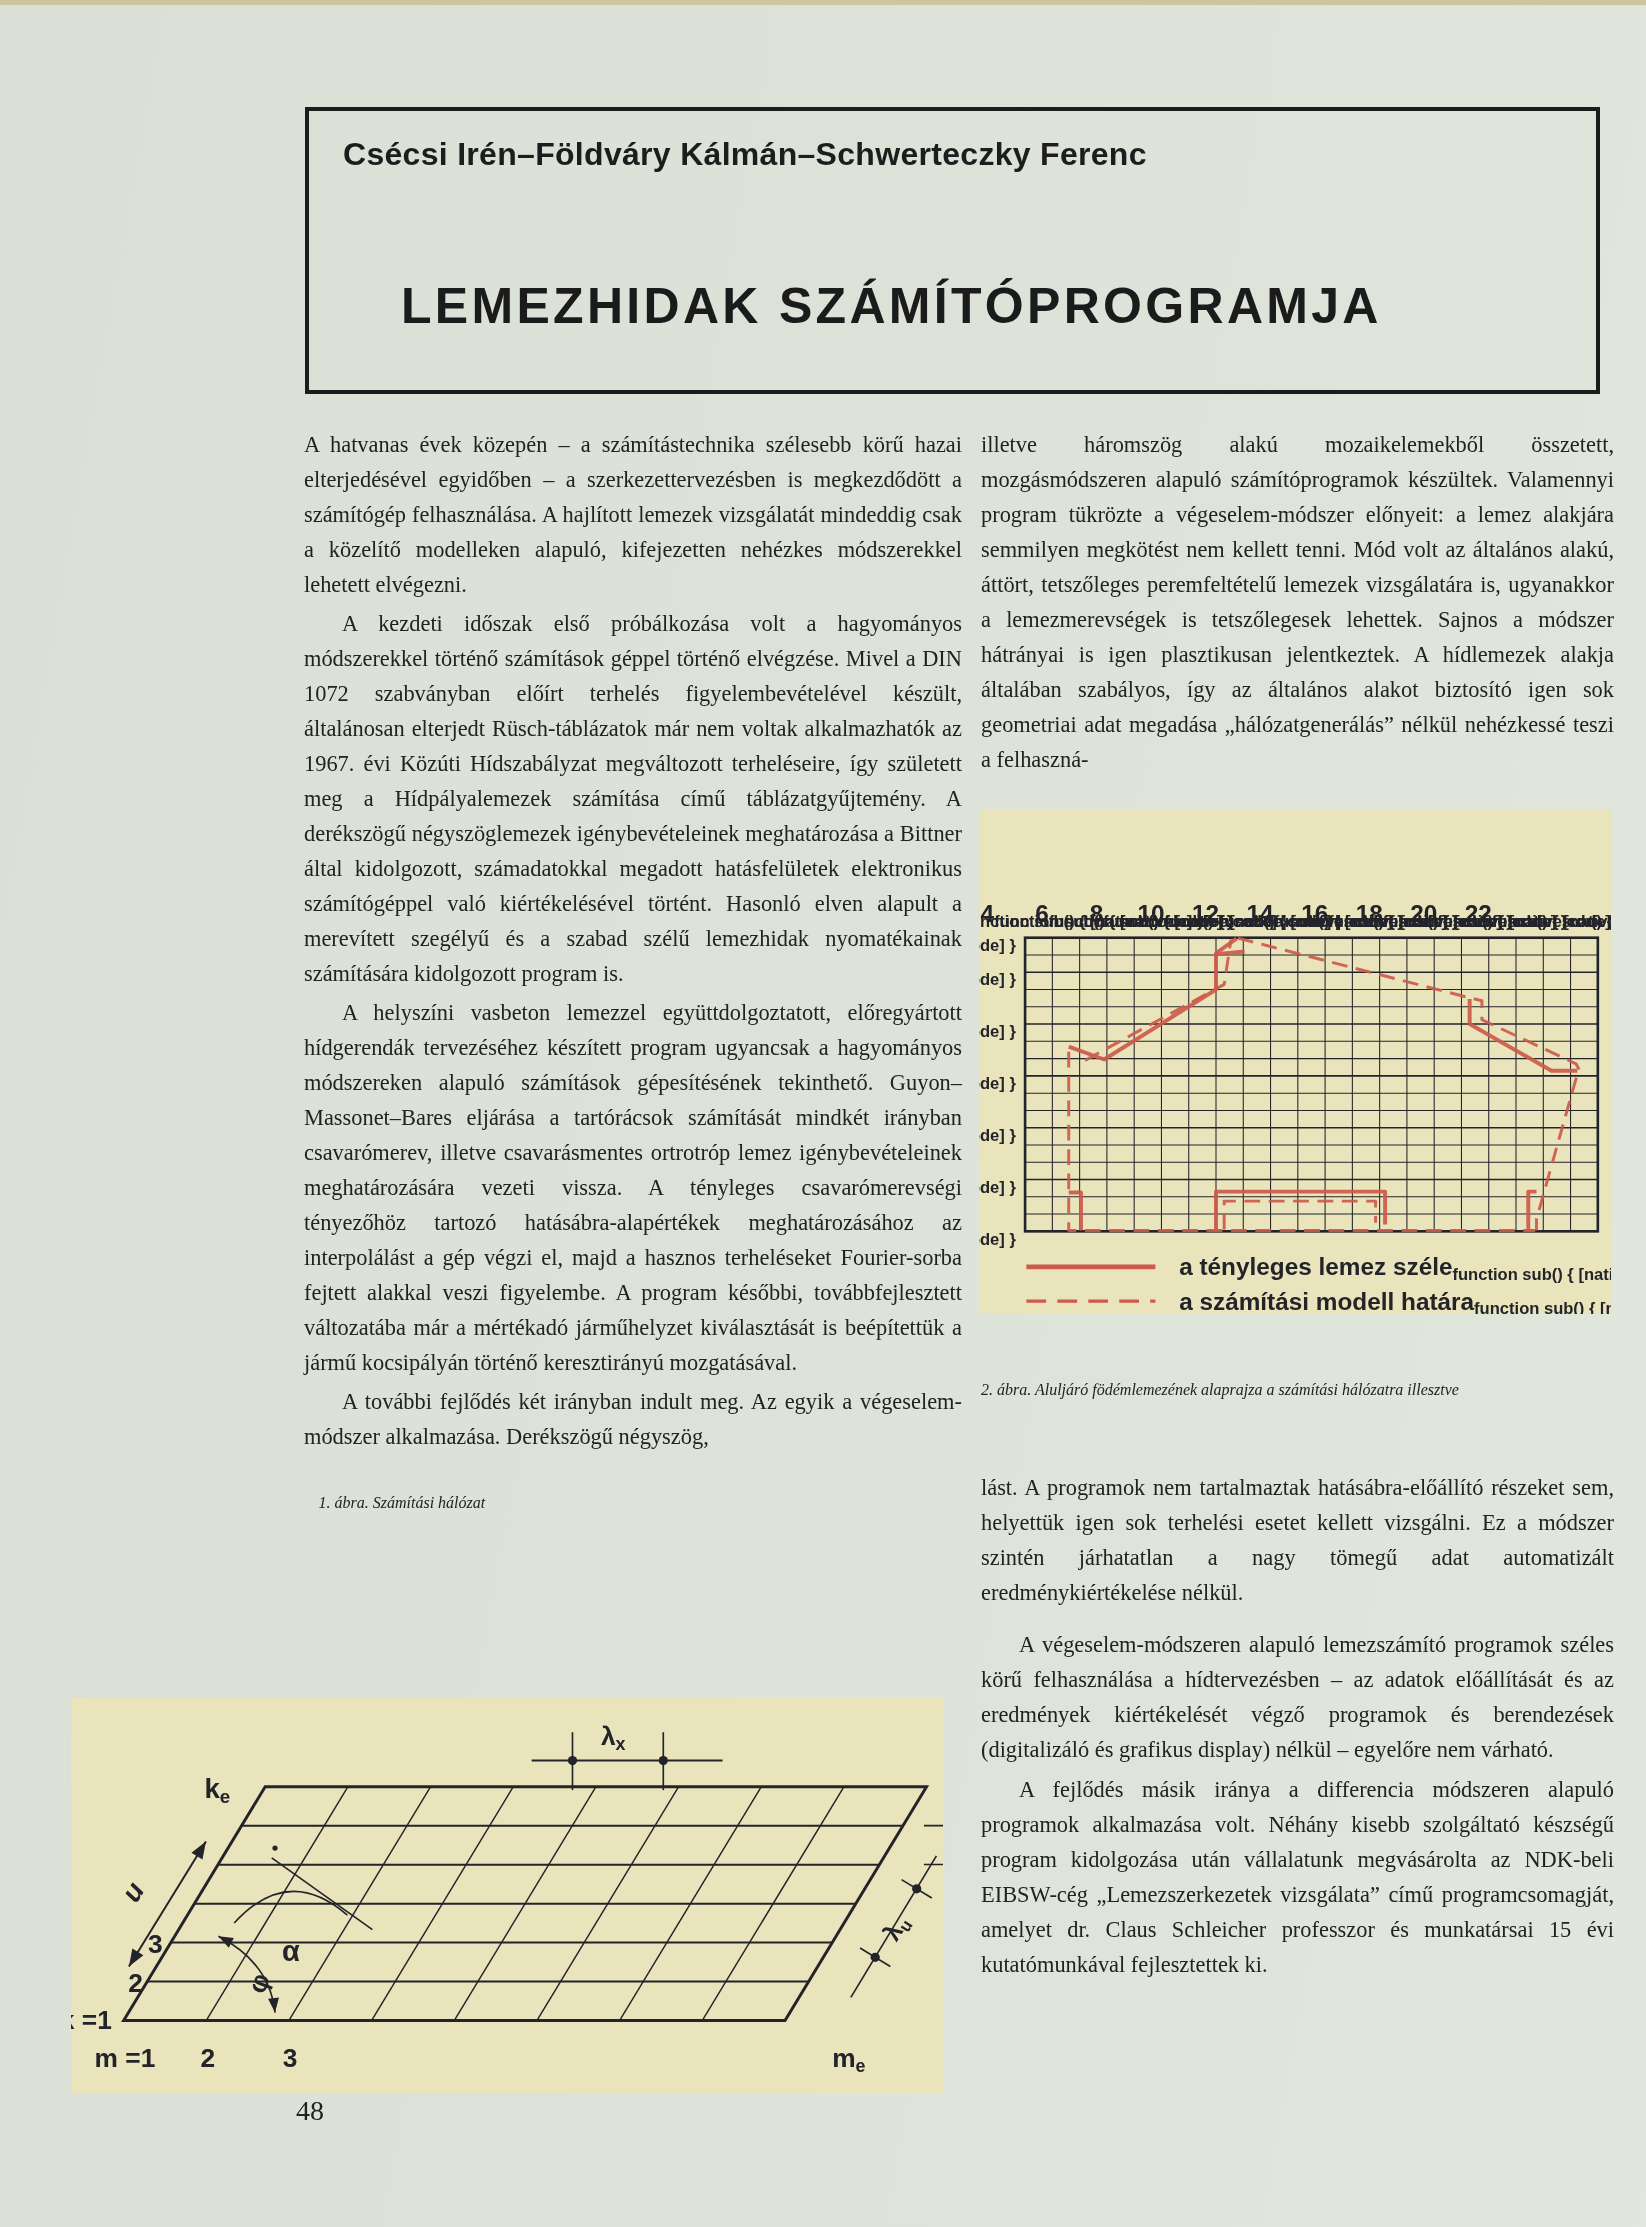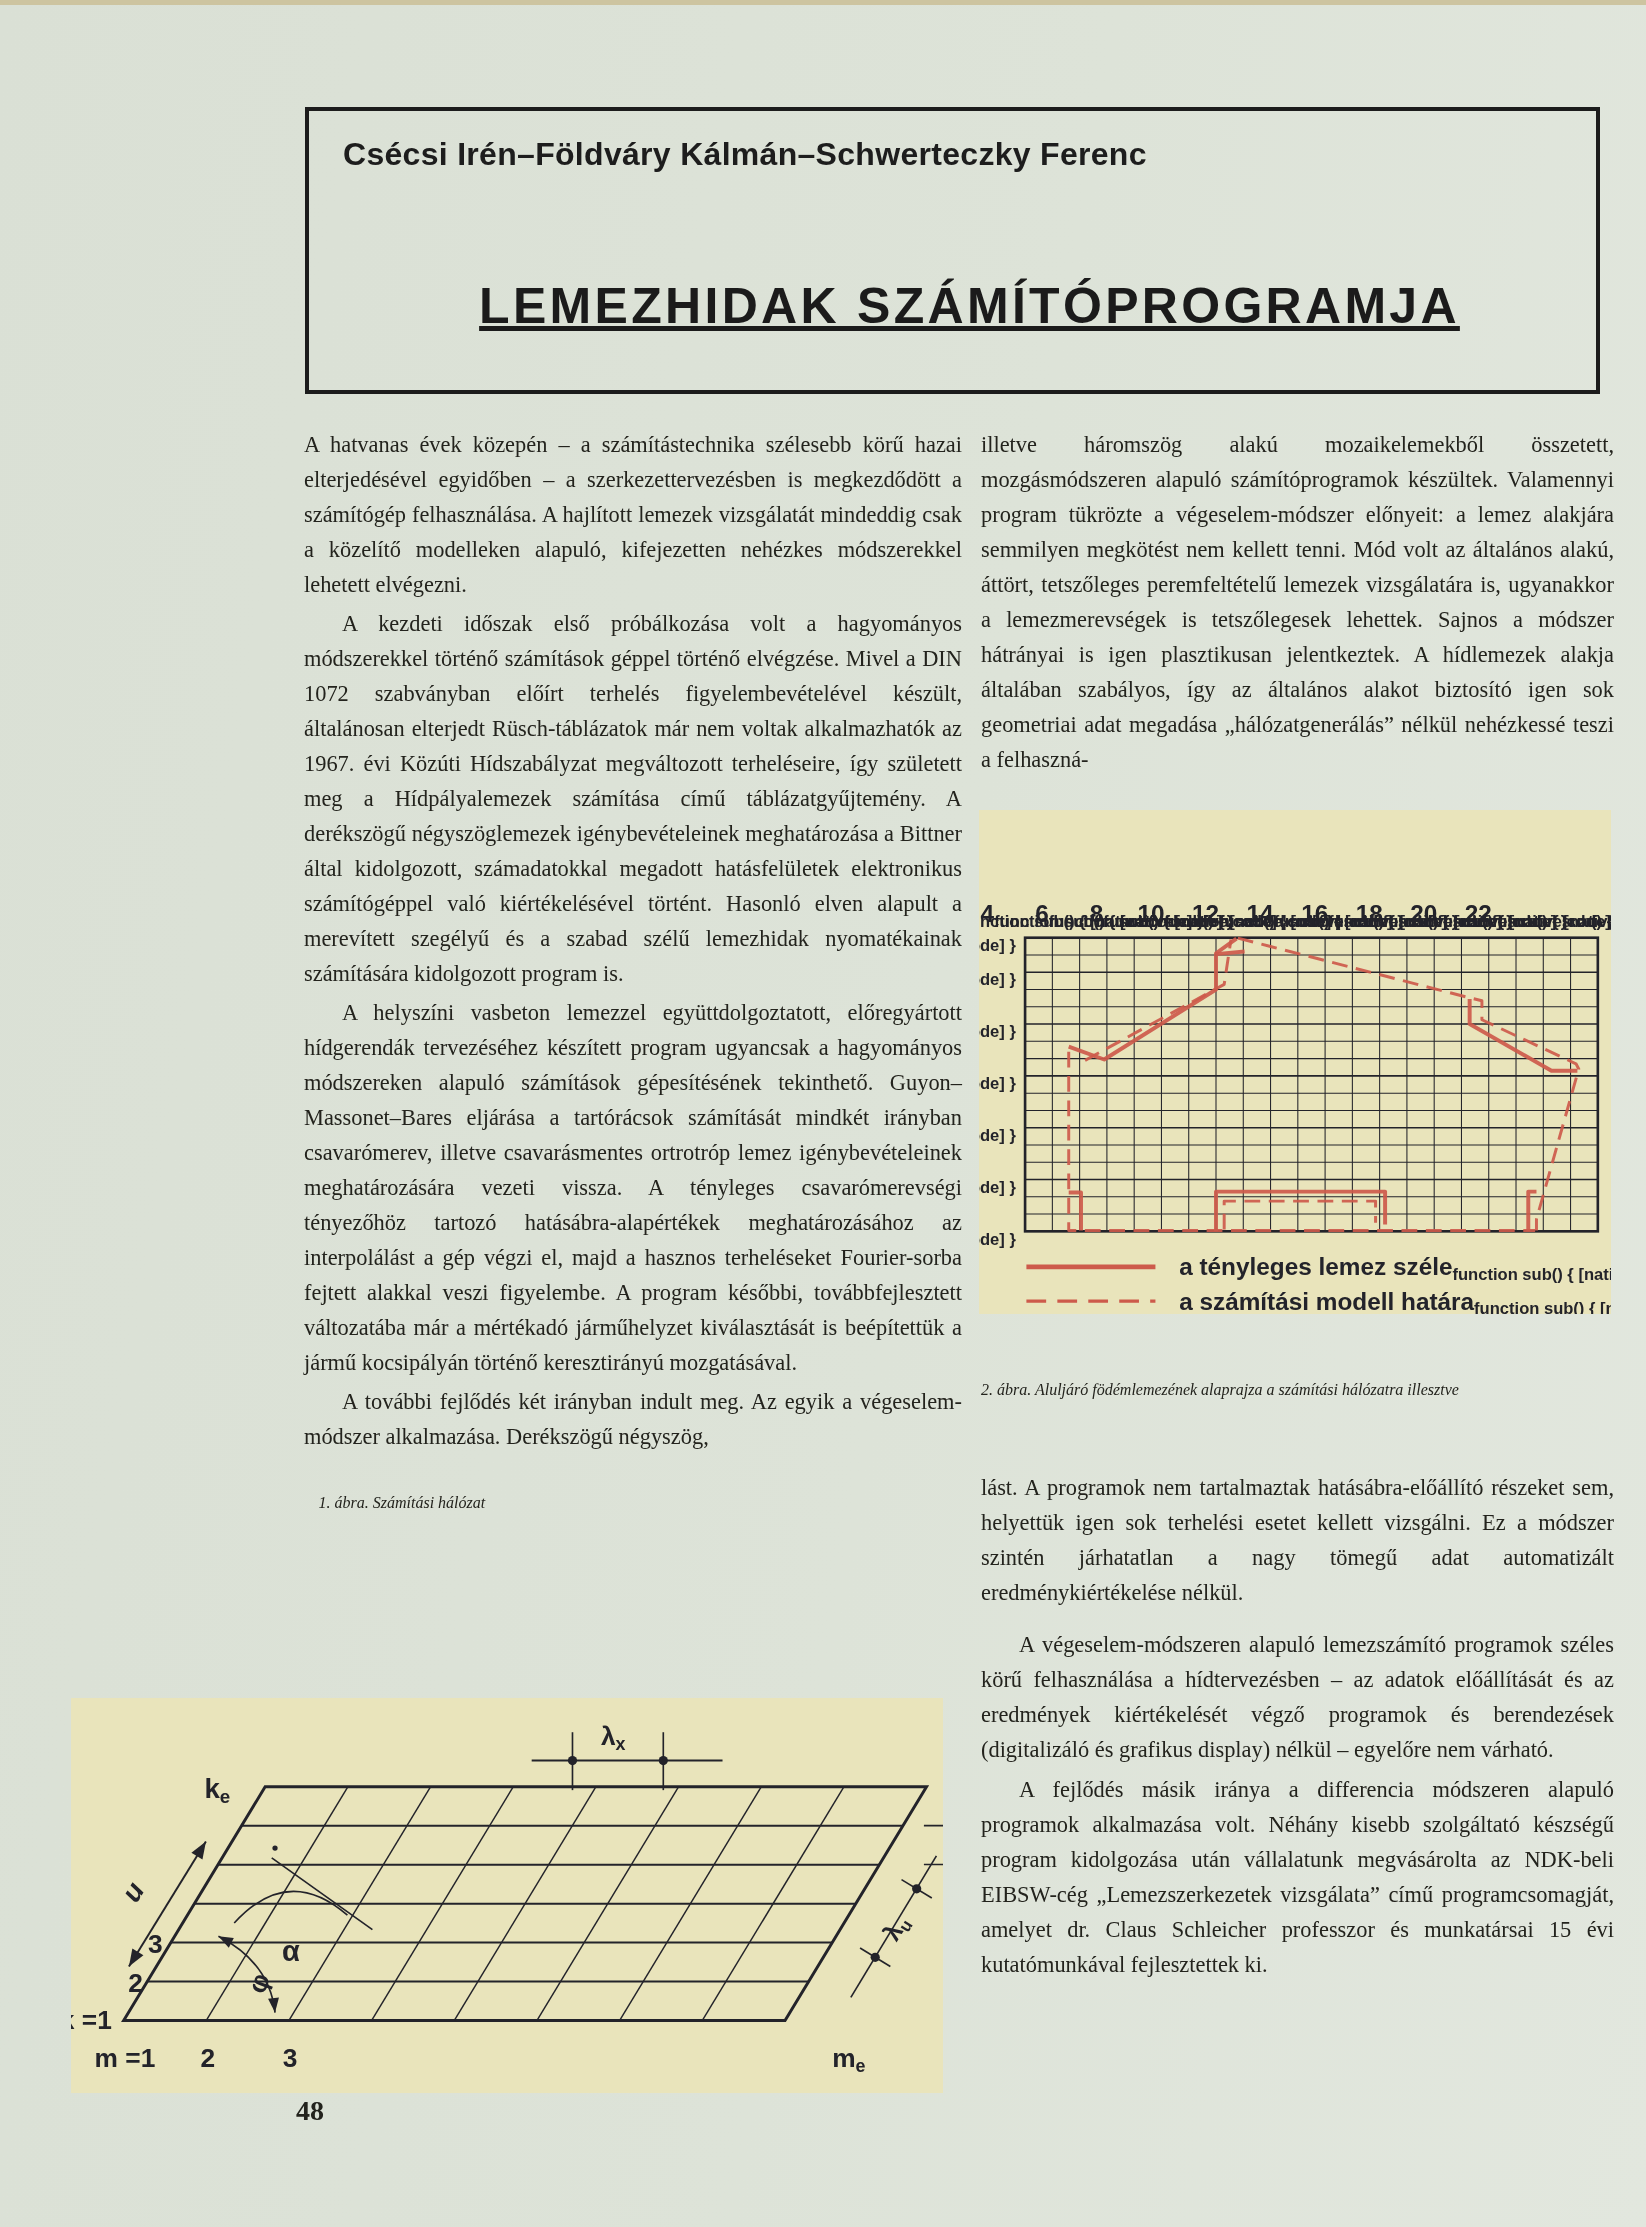--- a/index.html
+++ b/index.html
@@ -13,37 +13,37 @@
   .title-box{
     position:absolute;left:305px;top:107px;width:1295px;height:287px;
     border:4px solid #1c1c1c;box-sizing:border-box;background:transparent;
   }
   .authors{
     position:absolute;left:34px;top:25px;
     font-family:"Liberation Sans", sans-serif;font-weight:700;font-size:32px;
     letter-spacing:0.3px;color:#1d1d1d;white-space:nowrap;
   }
   .title{
-    position:absolute;left:0;right:0;top:166px;margin:0;text-align:center;padding-left:34px;
+    position:absolute;left:0;right:0;top:166px;margin:0;text-align:left;padding-left:92px;
     font-family:"Liberation Sans", sans-serif;font-weight:700;font-size:50px;
-    letter-spacing:3.3px;color:#1b1b1b;white-space:nowrap;text-decoration:underline;
+    letter-spacing:3.3px;color:#1b1b1b;white-space:nowrap;
   }
   .col{position:absolute;top:427px;font-size:22.4px;line-height:35px;text-align:justify;color:#23231d;}
   .col-left{left:304px;width:658px;}
   .col-right{left:981px;width:633px;}
   .col p{margin:0 0 4px 0;text-indent:38px;}
   .col p.noindent{text-indent:0;}
   .caption{font-style:italic;font-size:16px;line-height:30px;text-align:left;text-indent:0 !important;}
   .cap1{margin-top:34px !important;margin-left:14.5px !important;}
   .cap2{margin-top:61px !important;margin-bottom:0 !important;}
   .panel{background:#e9e4bb;}
   .fig2-panel{width:632px;margin:33px 0 0 -2px;}
   .fig1-panel{position:absolute;left:71px;top:1698px;width:872px;height:395px;background:#e9e4bb;}
   .fig1-panel svg,.fig2-panel svg{display:block;width:100%;height:auto;}
-  .pagenum{position:absolute;left:296px;top:2095px;font-size:28px;font-weight:700;color:#23231d;}
+  .pagenum{position:absolute;left:296px;top:2095px;font-size:28px;font-weight:400;color:#23231d;}
 </style>
 </head>
 <body>
 
 <div class="page">
   <div class="top-edge"></div>
 
   <div class="title-box">
     <div class="authors">Csécsi Irén–Földváry Kálmán–Schwerteczky Ferenc</div>
     <h1 class="title">LEMEZHIDAK SZÁMÍTÓPROGRAMJA</h1>

